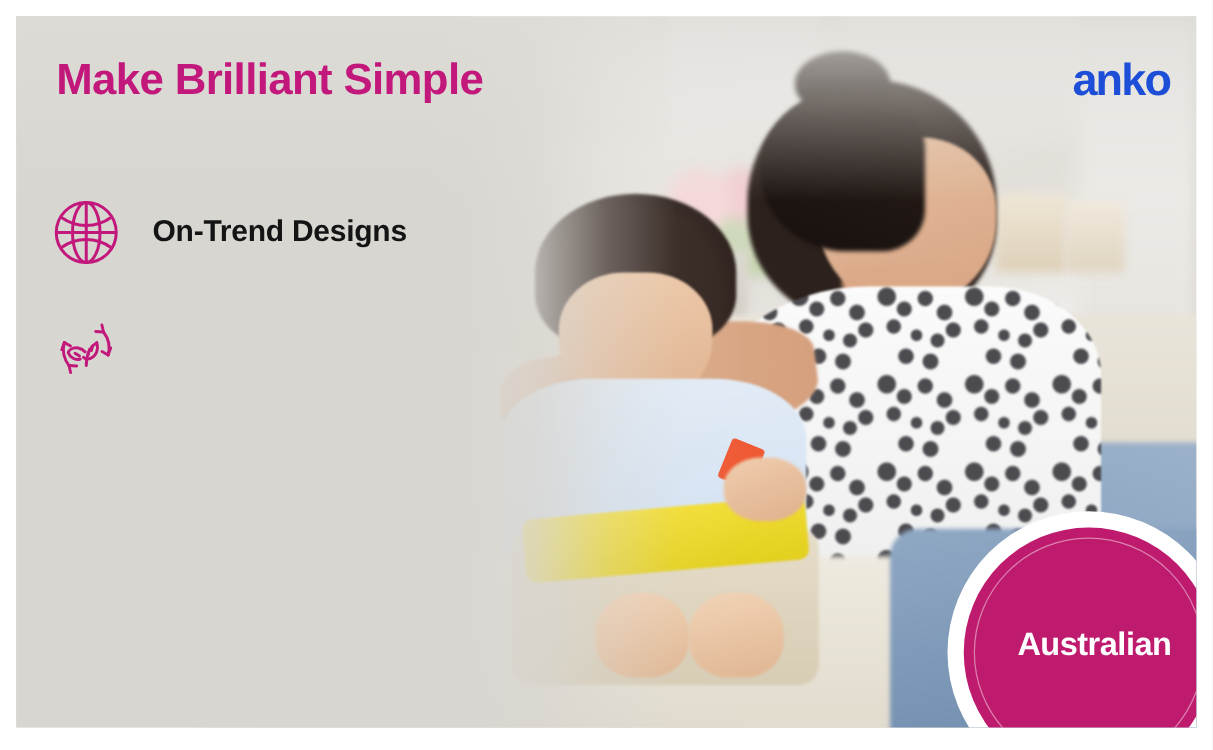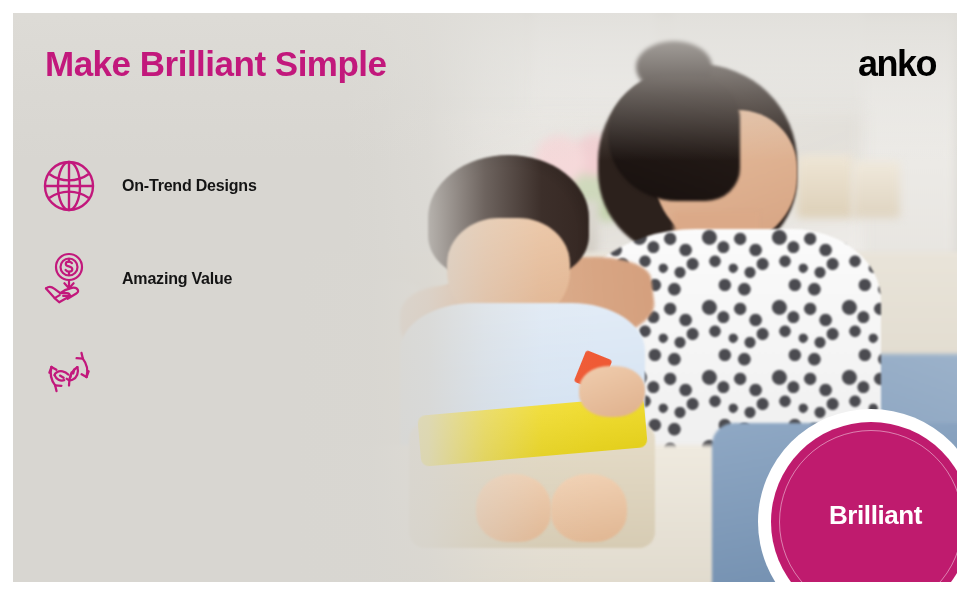--- a/index.html
+++ b/index.html
@@ -265,41 +265,41 @@
     position:absolute;left:32px;top:31px;
     font-size:35px;font-weight:bold;
     letter-spacing:-0.5px;
     color:#c2187c;
     white-space:nowrap;
   }
 
   .logo{
     position:absolute;right:21px;top:33px;
     font-size:36px;font-weight:bold;
-    color:#000000;
+    color:#1d4ed8;
     letter-spacing:-1.5px;
     line-height:1;
   }
 
   .features{
     position:absolute;left:25px;top:126px;
     width:430px;
   }
   .feature{
     display:flex;align-items:center;
     height:93px;
   }
   .feature .ico{
     width:62px;min-width:62px;height:62px;
     display:flex;align-items:center;justify-content:center;
     margin-right:22px;
   }
   .feature .ico svg{display:block;}
   .feature .txt{
-    font-size:16px;font-weight:bold;
+    font-size:24px;font-weight:bold;
     color:#141414;
     line-height:1.25;
     letter-spacing:-0.2px;
   }
 
   
   .badge{
     position:absolute;
     left:745px;top:396px;
     width:226px;height:226px;
@@ -398,39 +398,20 @@
               <ellipse cx="28" cy="28" rx="11" ry="24"></ellipse>
               <line x1="28" y1="4" x2="28" y2="52"></line>
               <line x1="4" y1="28" x2="52" y2="28"></line>
               <path d="M8.2 16 A 34 34 0 0 0 47.8 16"></path>
               <path d="M8.2 40 A 34 34 0 0 1 47.8 40"></path>
             </svg>
           </span>
           <span class="txt">On-Trend Designs</span>
         </div>
 
-        <div class="feature">
-          <span class="ico">
-            <svg width="58" height="58" viewBox="0 0 58 58" fill="none" stroke="#c2187c" stroke-width="2.2" stroke-linecap="round" stroke-linejoin="round">
-              <circle cx="29" cy="17" r="13"></circle>
-              <circle cx="29" cy="17" r="8.5"></circle>
-              <path d="M32 13.2c-.9-1.1-2-1.6-3.2-1.6-1.7 0-3 1-3 2.3 0 1.4 1.2 2 3.1 2.5 2 .6 3.4 1.2 3.4 2.8 0 1.4-1.4 2.5-3.3 2.5-1.4 0-2.6-.6-3.4-1.7"></path>
-              <line x1="29" y1="9.4" x2="29" y2="11.8"></line>
-              <line x1="29" y1="22.4" x2="29" y2="24.8"></line>
-              <path d="M29 30v6.5"></path>
-              <path d="M24.4 33.2 29 38.2l4.6-5"></path>
-              <path d="M6 38.4c2.6-2.2 5.6-1.9 8.2.2l6 4.6h6.6c1.7 0 3 1.2 3 2.7"></path>
-              <path d="M30.8 45.9h-7.6"></path>
-              <path d="M20.2 43.2c3.4-2.6 7.2-4.4 11.6-5.3 3-.6 5.3.3 6.1 2.1.5 1.3-.1 2.6-1.6 3.5l-8.7 5.3"></path>
-              <path d="M6 38.4l8.6 9.7 5.1-3"></path>
-              <path d="M14.6 48.1l4.6 4.2 9.6-5.5"></path>
-            </svg>
-          </span>
-          <span class="txt">Amazing Value</span>
-        </div>
 
         <div class="feature">
           <span class="ico">
             <svg width="56" height="56" viewBox="0 0 56 56" fill="none" stroke="#c2187c" stroke-width="2.3" stroke-linecap="round" stroke-linejoin="round">
               <path d="M41.8 14.6A21 21 0 0 1 45.5 33"></path>
               <path d="M45.5 33 L47.6 27.3"></path>
               <path d="M45.5 33 L40.6 30.2"></path>
               <path d="M14.2 41.4A21 21 0 0 1 10.5 23"></path>
               <path d="M10.5 23 L8.4 28.7"></path>
               <path d="M10.5 23 L15.4 25.8"></path>
@@ -449,19 +430,19 @@
           </span>
         </div>
 
 
       </div>
 
       <div class="badge">
         <div class="badge-disc"></div>
         <div class="badge-ring"></div>
         <div class="badge-text">
-          <span class="badge-line1">Brilliant</span>
+          <span class="badge-line1">Australian</span>
         </div>
       </div>
 
     </div>
   </div>
 </div>
 
 </body></html>

